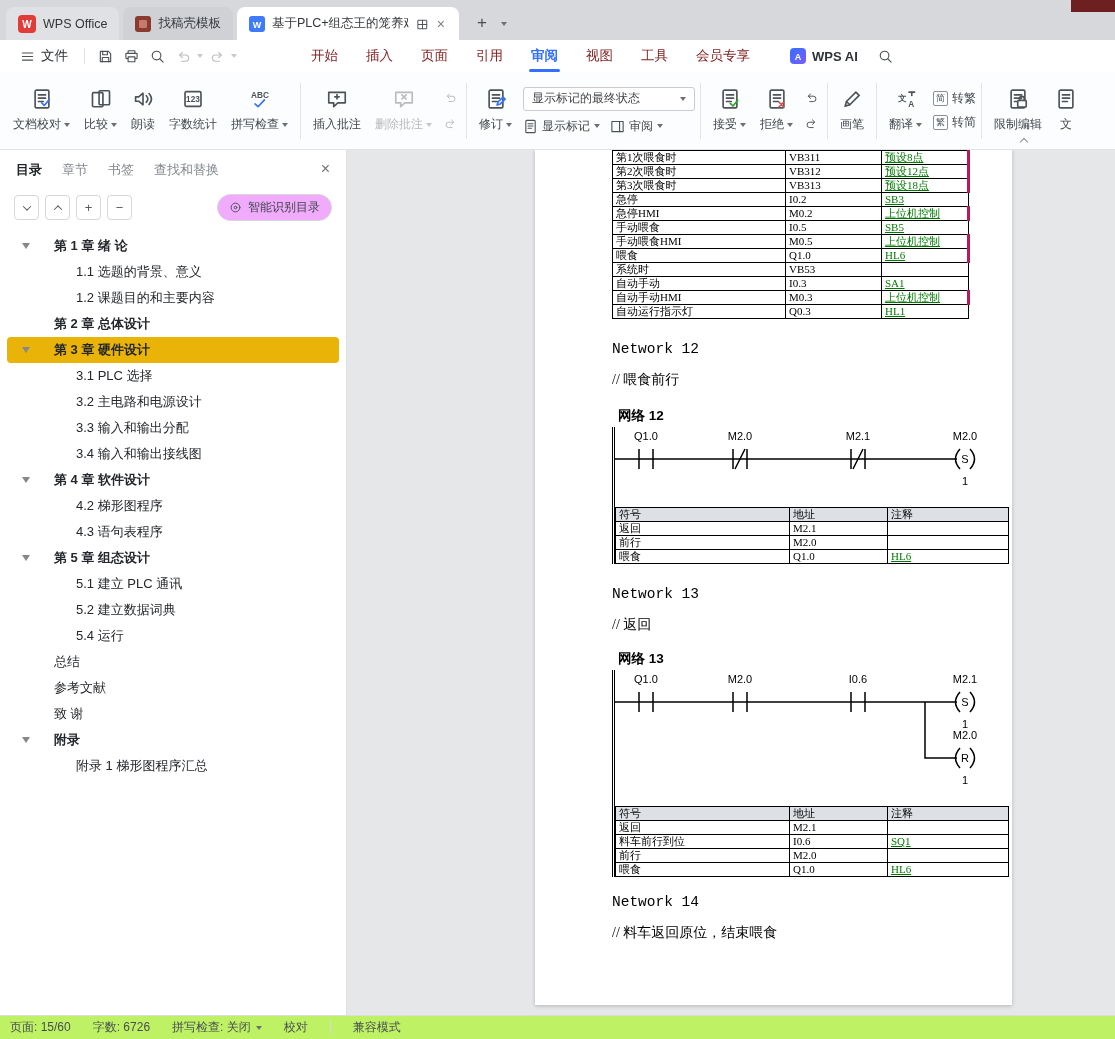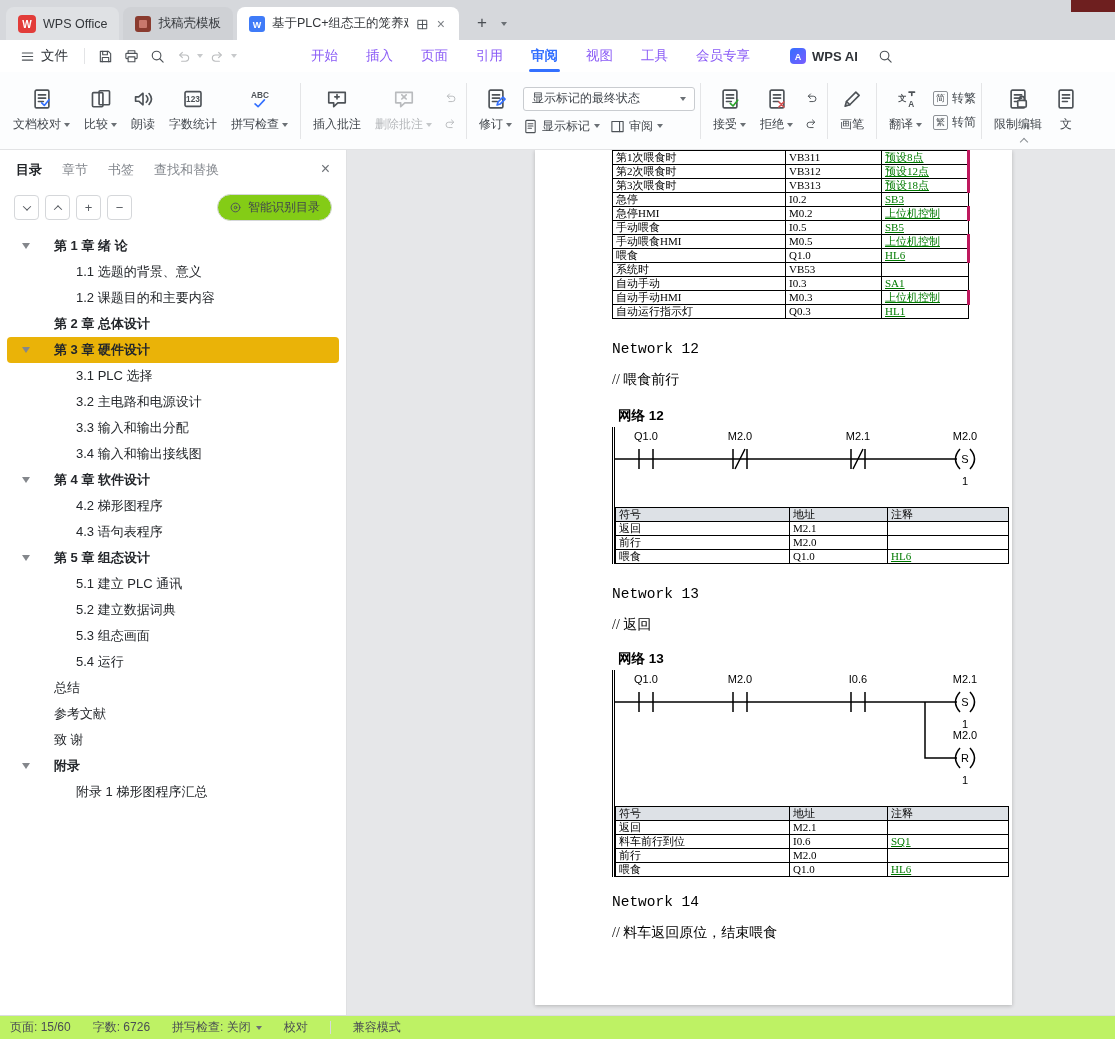--- a/index.html
+++ b/index.html
@@ -21,21 +21,21 @@
   .tb-corner { position:absolute; top:0; right:0; width:44px; height:12px; background:#6e1f1f; }
 
   
   .menubar { position:absolute; top:40px; left:0; right:0; height:32px; background:#ffffff; display:flex; align-items:center; padding:0 12px; }
   .mb-file { display:flex; align-items:center; gap:6px; font-size:13.5px; color:#2f3338; padding:0 8px; }
   .mb-sep { width:1px; height:16px; background:#e3e4e6; margin:0 8px; }
   .mb-ic { display:flex; align-items:center; justify-content:center; width:24px; height:24px; border-radius:3px; }
   .mb-ic.dis { opacity:.38; }
   .mb-icgrp { display:flex; align-items:center; gap:2px; }
   .menu-tabs { display:flex; align-items:center; height:100%; margin-left:60px; }
-  .menu-item { position:relative; height:32px; line-height:32px; padding:0 14px; font-size:13.5px; color:#8b5cf6; white-space:nowrap; }
+  .menu-item { position:relative; height:32px; line-height:32px; padding:0 14px; font-size:13.5px; color:#7f1d1d; white-space:nowrap; }
   .menu-item.active { color:#3370ff; font-weight:bold; }
   .menu-item.active::after { content:""; position:absolute; left:12px; right:12px; bottom:0; height:3px; border-radius:2px; background:#3370ff; }
   .mb-ai { display:flex; align-items:center; gap:6px; margin-left:26px; font-size:13px; color:#2f3338; font-weight:bold; }
   .mb-search { margin-left:16px; }
 
   
   .ribbon { position:absolute; top:72px; left:0; right:0; height:78px; background:#fcfdfe; border-bottom:1px solid #e2e3e5; overflow:hidden; }
   .ribbon-inner { display:flex; align-items:center; height:100%; padding:0 6px; min-width:1150px; }
   .rb-btn { display:flex; flex-direction:column; align-items:center; justify-content:center; gap:6px; padding:4px 7px; font-size:12px; color:#41464c; white-space:nowrap; border-radius:4px; }
   .rb-btn .lbl { display:flex; align-items:center; gap:3px; }
@@ -59,21 +59,21 @@
   
   .sidebar { position:absolute; top:150px; left:0; width:347px; bottom:24px; background:#ffffff; border-right:1px solid #dfe0e2; overflow:hidden; }
   .sb-tabs { display:flex; align-items:center; gap:20px; height:40px; padding:0 16px; font-size:13px; color:#83878d; }
   .sb-tab.active { color:#1f2226; font-weight:bold; }
   .sb-close { margin-left:auto; color:#6f7378; font-size:16px; }
   .sb-tools { display:flex; align-items:center; gap:6px; padding:4px 14px 10px 14px; }
   .sb-sq { width:25px; height:25px; border:1px solid #d5d7da; border-radius:4px; display:flex; align-items:center; justify-content:center; color:#565a60; font-size:13px; background:#fff; }
   .chev { width:6px; height:6px; border-right:1.5px solid #565a60; border-bottom:1.5px solid #565a60; display:inline-block; }
   .chev.down { transform:rotate(45deg) translate(-1px,-1px); }
   .chev.up { transform:rotate(-135deg) translate(-1px,-1px); }
-  .sb-smart { margin-left:auto; height:27px; border:1px solid #d5d7da; border-radius:14px; display:flex; align-items:center; gap:6px; padding:0 11px; font-size:12px; color:#41464c; background:#84cc16; }
+  .sb-smart { margin-left:auto; height:27px; border:1px solid #d5d7da; border-radius:14px; display:flex; align-items:center; gap:6px; padding:0 11px; font-size:12px; color:#41464c; background:#f0abfc; }
   .toc { padding:2px 0; }
   .toc-item { display:flex; align-items:center; gap:24px; height:26px; margin:0 7px; padding-left:15px; border-radius:4px; font-size:13px; color:#24272b; white-space:nowrap; }
   .toc-item.bold { font-weight:bold; }
   .toc-item.sub { padding-left:37px; }
   .toc-item.selected { background:#eab308; }
   .tri { width:0; height:0; border-left:4.5px solid transparent; border-right:4.5px solid transparent; border-top:6px solid #84878c; visibility:hidden; flex:none; }
   .tri.show { visibility:visible; }
 
   
   .docarea { position:absolute; top:150px; left:347px; right:0; bottom:24px; background:#e6e7e9; overflow:hidden; }
@@ -584,24 +584,20 @@
         <div class="toc-item sub">
           <span class="tri"></span>
           <span class="toc-label">5.1 建立 PLC 通讯</span>
         </div>
 
         <div class="toc-item sub">
           <span class="tri"></span>
           <span class="toc-label">5.2 建立数据词典</span>
         </div>
 
-        <div class="toc-item sub">
-          <span class="tri"></span>
-          <span class="toc-label">5.3 组态画面</span>
-        </div>
 
         <div class="toc-item sub">
           <span class="tri"></span>
           <span class="toc-label">5.4 运行</span>
         </div>
 
         <div class="toc-item">
           <span class="tri"></span>
           <span class="toc-label">总结</span>
         </div>

